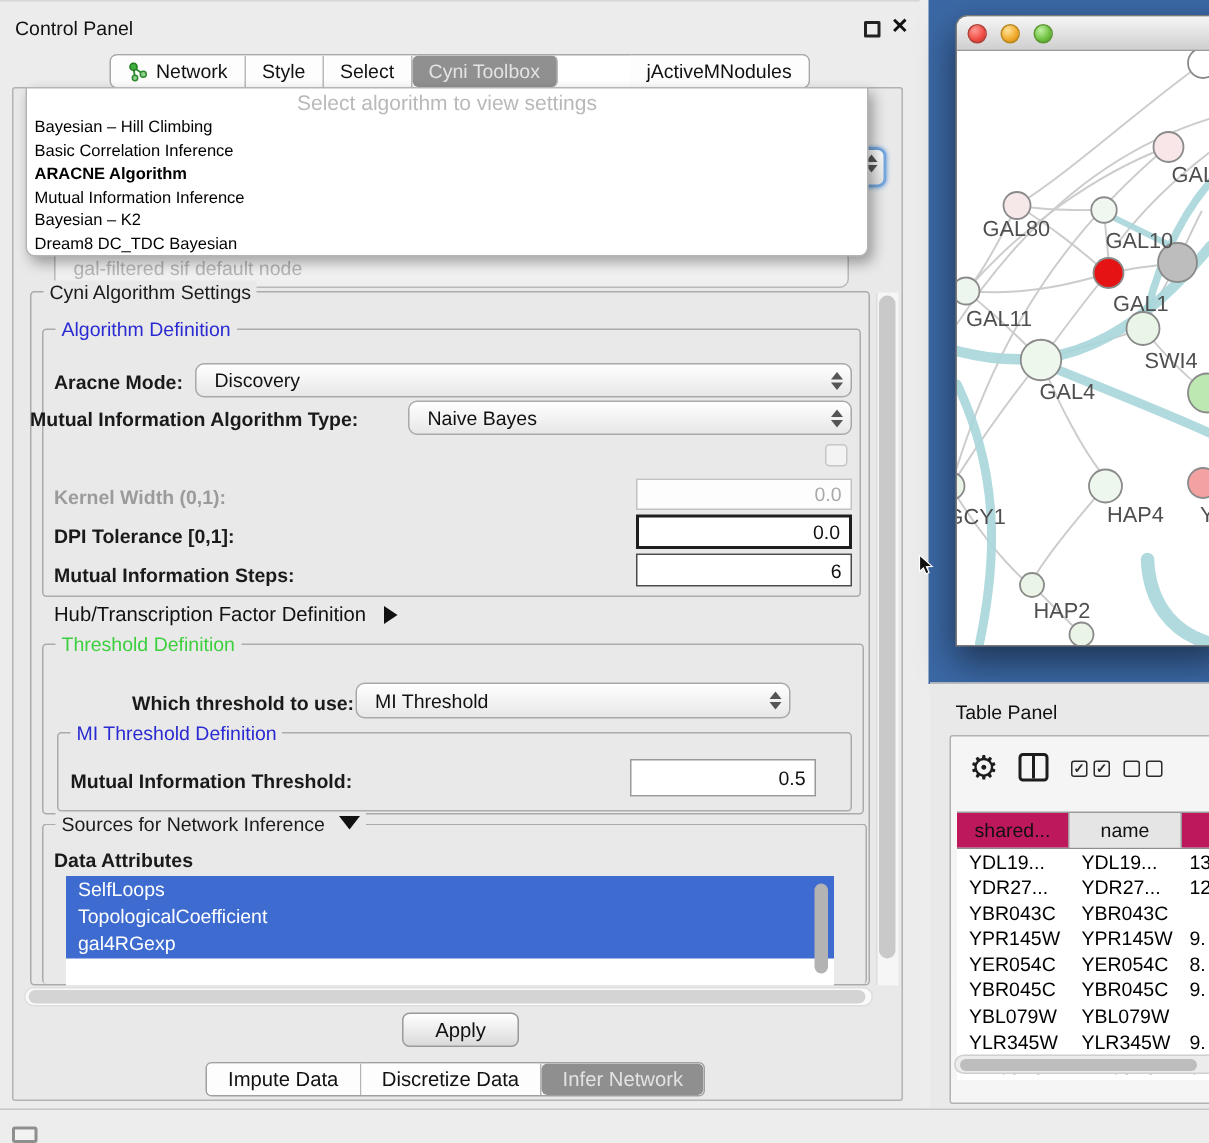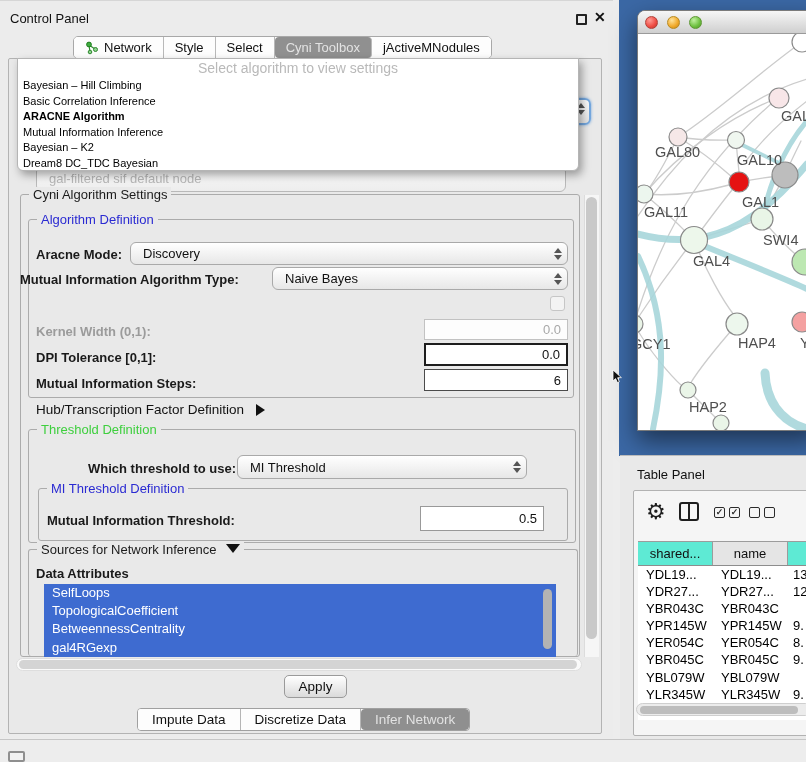--- a/index.html
+++ b/index.html
@@ -24,21 +24,21 @@
   
   .control-panel { left:0; top:0; width:613px; height:738px; background:#ececec; border-top:1px solid #d6d6d6; }
   .cp-title { left:10px; top:10px; font-size:13px; color:#111; }
   .win-float { left:576px; top:13px; width:11px; height:11px; border:2px solid #222; border-radius:1px; background:transparent; }
   .win-close { left:594px; top:8px; font-size:14px; font-weight:bold; color:#111; }
 
   .tabbar { left:73px; top:35px; height:23px; display:flex; background:#fff;
     border:1px solid #a8a8a8; border-radius:5px; overflow:hidden; }
   .tabseg { display:flex; align-items:center; justify-content:center; gap:5px;
     font-size:13px; color:#111; padding:0 11px; border-right:1px solid #b9b9b9; background:#fdfdfd; }
-  .tabseg:last-child { border-right:none; }
+  .tabseg:last-child { border-right:none;margin-left:48px; }
   .tabseg.selected { background:#909090; color:#e3e3e3; border-radius:4px; }
 
   .cp-content { left:8px; top:57px; width:594px; height:676px; background:#e9e9e9;
     border:1px solid #b3b3b3; border-radius:2px; }
 
   
   .combo-ghost { left:36px; top:165px; width:530px; height:26px; border:1px solid #b9b9b9;
     border-radius:6px; background:linear-gradient(#fbfbfb,#ededed); color:#b6b6b6;
     font-size:13px; line-height:24px; padding-left:12px; }
   .combo-focus-frag { left:570px; top:97px; width:21px; height:27px; border:2px solid #74a7de;
@@ -86,23 +86,23 @@
 
   .arrow-right { display:inline-block; width:0; height:0; border-top:6px solid transparent;
     border-bottom:6px solid transparent; border-left:9px solid #111; vertical-align:-2px; margin-left:8px; }
   .arrow-down-sm { display:inline-block; width:0; height:0; border-left:7px solid transparent;
     border-right:7px solid transparent; border-top:9px solid #111; vertical-align:1px; margin-left:6px; }
 
   .attr-list { left:44px; top:583px; width:512px; height:73px; background:#fff; overflow:hidden; }
   .attr-item { height:18.2px; line-height:18.2px; background:#3e6bd0; color:#fff; font-size:13px; padding-left:8px; }
   .attr-scroll { left:543px; top:588px; width:9px; height:60px; background:#b3b3b3; border-radius:5px; }
 
-  .apply-btn { left:268px; top:674px; width:63px; height:23px; border:1px solid #9a9a9a; border-radius:5px;
+  .apply-btn { left:268px; top:674px; width:78px; height:23px; border:1px solid #9a9a9a; border-radius:5px;
     background:linear-gradient(#ffffff,#dadada); font-size:13.5px; color:#111;
-    display:flex; align-items:center; justify-content:center;margin-left:16px; }
+    display:flex; align-items:center; justify-content:center; }
 
   .bottom-tabs { left:137px; top:707px; height:23px; display:flex; background:#fff;
     border:1px solid #a0a0a0; border-radius:4px; overflow:hidden; }
   .btab { display:flex; align-items:center; padding:0 14px; font-size:13.5px; color:#111;
     border-right:1px solid #b5b5b5; background:#fdfdfd; }
   .btab:last-child { border-right:none; }
   .btab.selected { background:#8f8f8f; color:#e2e2e2; border-radius:4px; }
 
   
   .table-panel { left:620px; top:455px; width:186px; height:284px; background:#e9e9e9; border-top:1px solid #bcbcbc; }
@@ -112,21 +112,21 @@
   .gear { position:absolute; left:12px; top:8px; font-size:22px; color:#1d1d1d; }
   .split-icon { position:absolute; left:45px; top:11px; width:20px; height:19px; border:2.5px solid #1d1d1d; border-radius:3px; }
   .split-icon:before { content:""; position:absolute; left:6.5px; top:0; width:2.5px; height:100%; background:#1d1d1d; }
   .pairbox { position:absolute; top:16px; display:flex; gap:4px; }
   .pbox { width:11px; height:11px; border:1.5px solid #2a2a2a; border-radius:2px; font-size:9px; line-height:9px; text-align:center; color:#2a2a2a; font-weight:bold; }
 
   .ytable { position:absolute; left:4px; top:50px; width:176px; height:160px; font-size:13px; }
   .yhead { display:flex; height:25px; border-top:1px solid #9c9c9c; border-bottom:1px solid #8d8d8d; }
   .yhcell { display:flex; align-items:center; justify-content:center; border-right:1px solid #9c9c9c;
     font-size:13px; color:#111; }
-  .yhcell.blue { background:#5eead4; } .yhcell.gray { background:#e5e5e5; }
+  .yhcell.blue { background:#be185d; } .yhcell.gray { background:#e5e5e5; }
   .yrow { display:flex; height:17.1px; background:#fff; }
   .ycell { overflow:hidden; white-space:nowrap; line-height:17.1px; color:#000; }
   .tp-hscroll { position:absolute; left:2px; top:212px; width:176px; height:13px; background:#ececec; border:1px solid #cfcfcf; border-radius:7px; }
   .tp-hthumb { position:absolute; left:3px; top:2px; width:158px; height:8px; background:#bdbdbd; border-radius:4px; }
 
   .bottom-strip { left:0; top:739px; width:806px; height:23px; background:#ededed; border-top:1px solid #c6c6c6; }
   .dock-icon { left:8px; top:751px; width:17px; height:11px; border:2px solid #8f8f8f; border-radius:2px; background:#f2f2f2; }
 
   svg text { font-family:"Liberation Sans", sans-serif; }
 </style>
@@ -257,21 +257,20 @@
     <div class="abs groupbox" style="left:28px; top:548px; width:550px; height:107px; border-bottom:none;">
       <div class="grouplabel lbl-plain">
         <span>Sources for Network Inference</span>
         <span class="arrow-down-sm"></span>
       </div>
     </div>
     <div class="abs flabel" style="left:36px; top:565px;">Data Attributes</div>
     <div class="abs attr-list">
         <div class="attr-item">SelfLoops</div>
         <div class="attr-item">TopologicalCoefficient</div>
-        <div class="attr-item">BetweennessCentrality</div>
         <div class="attr-item">gal4RGexp</div>
       </div>
     <div class="abs attr-scroll"></div>
 
     <div class="abs hscroll-track"></div>
     <div class="abs hscroll-thumb"></div>
 
     <div class="abs apply-btn">Apply</div>
 
     <div class="abs bottom-tabs">

